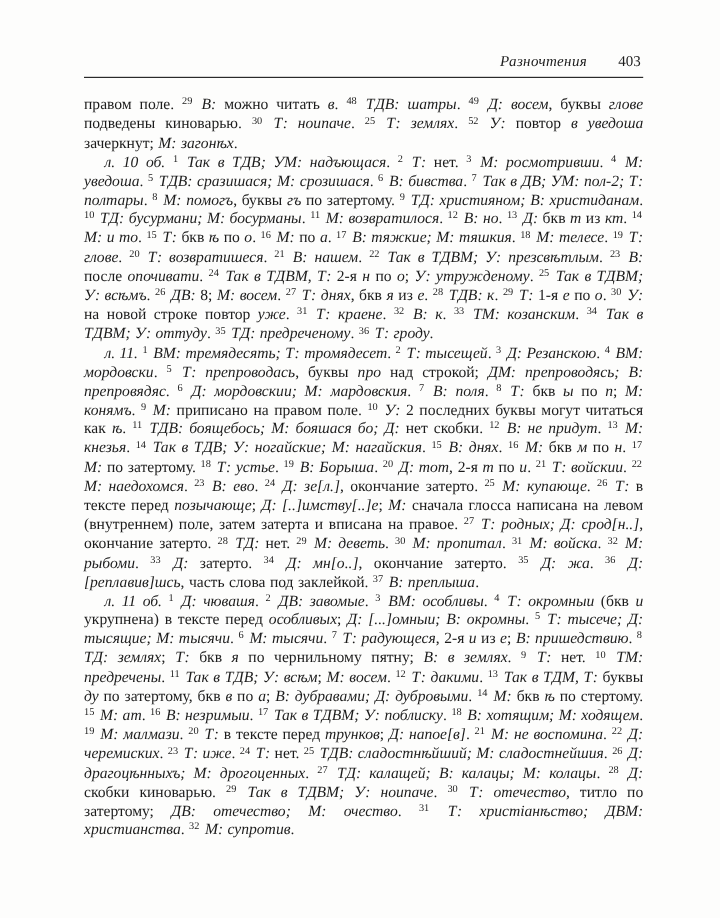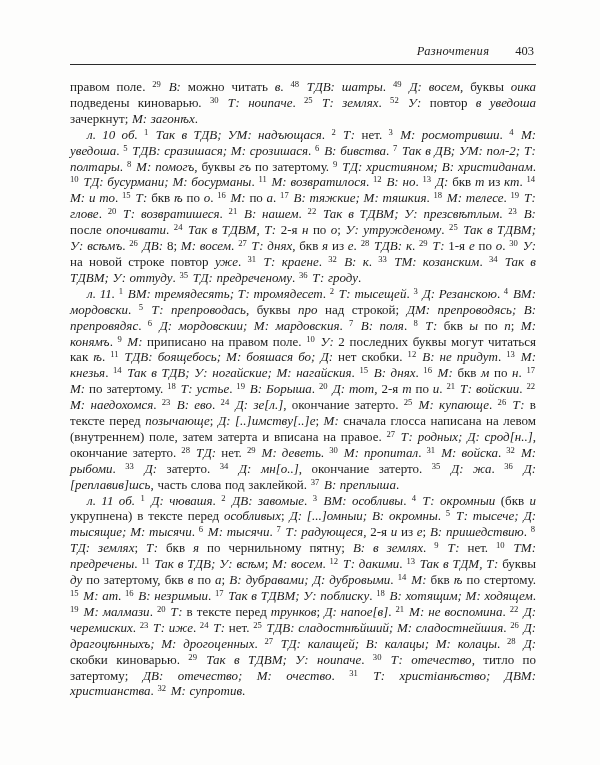--- a/index.html
+++ b/index.html
@@ -69,18 +69,18 @@
 </head>
 <body>
 
 <div class="sheet">
   <div class="running-header">
     <span class="head-title">Разночтения</span>
     <span class="folio">403</span>
   </div>
   <hr class="header-rule">
   <div class="apparatus">
-      <p class="">правом поле. <sup>29</sup> <i>В:</i> можно читать <i>в</i>. <sup>48</sup> <i>ТДВ: шатры</i>. <sup>49</sup> <i>Д: восем</i>, буквы <i>оика</i> подведены киноварью. <sup>30</sup> <i>Т: ноипаче</i>. <sup>25</sup> <i>Т: землях</i>. <sup>52</sup> <i>У:</i> повтор <i>в уведоша</i> зачеркнут; <i>М: загонѣх</i>.</p>
+      <p class="">правом поле. <sup>29</sup> <i>В:</i> можно читать <i>в</i>. <sup>48</sup> <i>ТДВ: шатры</i>. <sup>49</sup> <i>Д: восем</i>, буквы <i>глове</i> подведены киноварью. <sup>30</sup> <i>Т: ноипаче</i>. <sup>25</sup> <i>Т: землях</i>. <sup>52</sup> <i>У:</i> повтор <i>в уведоша</i> зачеркнут; <i>М: загонѣх</i>.</p>
       <p class="indent"><i>л. 10 об.</i> <sup>1</sup> <i>Так в ТДВ; УМ: надъющася</i>. <sup>2</sup> <i>Т:</i> нет. <sup>3</sup> <i>М: росмотривши</i>. <sup>4</sup> <i>М: уведоша</i>. <sup>5</sup> <i>ТДВ: сразишася; М: срозишася</i>. <sup>6</sup> <i>В: бивства</i>. <sup>7</sup> <i>Так в ДВ; УМ: пол-2; Т: полтары</i>. <sup>8</sup> <i>М: помогъ</i>, буквы <i>гъ</i> по затертому. <sup>9</sup> <i>ТД: християном; В: христиданам</i>. <sup>10</sup> <i>ТД: бусурмани; М: босурманы</i>. <sup>11</sup> <i>М: возвратилося</i>. <sup>12</sup> <i>В: но</i>. <sup>13</sup> <i>Д:</i> бкв <i>т</i> из <i>кт</i>. <sup>14</sup> <i>М: и то</i>. <sup>15</sup> <i>Т:</i> бкв <i>ѣ</i> по <i>о</i>. <sup>16</sup> <i>М:</i> по <i>а</i>. <sup>17</sup> <i>В: тяжкие; М: тяшкия</i>. <sup>18</sup> <i>М: телесе</i>. <sup>19</sup> <i>Т: глове</i>. <sup>20</sup> <i>Т: возвратишеся</i>. <sup>21</sup> <i>В: нашем</i>. <sup>22</sup> <i>Так в ТДВМ; У: презсвѣтлым</i>. <sup>23</sup> <i>В:</i> после <i>опочивати</i>. <sup>24</sup> <i>Так в ТДВМ, Т:</i> 2-я <i>н</i> по <i>о</i>; <i>У: утружденому</i>. <sup>25</sup> <i>Так в ТДВМ; У: всѣмъ</i>. <sup>26</sup> <i>ДВ:</i> 8; <i>М: восем</i>. <sup>27</sup> <i>Т: днях</i>, бкв <i>я</i> из <i>е</i>. <sup>28</sup> <i>ТДВ: к</i>. <sup>29</sup> <i>Т:</i> 1-я <i>е</i> по <i>о</i>. <sup>30</sup> <i>У:</i> на новой строке повтор <i>уже</i>. <sup>31</sup> <i>Т: краене</i>. <sup>32</sup> <i>В: к</i>. <sup>33</sup> <i>ТМ: козанским</i>. <sup>34</sup> <i>Так в ТДВМ; У: оттуду</i>. <sup>35</sup> <i>ТД: предреченому</i>. <sup>36</sup> <i>Т: гроду</i>.</p>
       <p class="indent"><i>л. 11.</i> <sup>1</sup> <i>ВМ: тремядесять; Т: тромядесет</i>. <sup>2</sup> <i>Т: тысещей</i>. <sup>3</sup> <i>Д: Резанскою</i>. <sup>4</sup> <i>ВМ: мордовски</i>. <sup>5</sup> <i>Т: препроводась</i>, буквы <i>про</i> над строкой; <i>ДМ: препроводясь; В: препровядяс</i>. <sup>6</sup> <i>Д: мордовскии; М: мардовския</i>. <sup>7</sup> <i>В: поля</i>. <sup>8</sup> <i>Т:</i> бкв <i>ы</i> по <i>п</i>; <i>М: конямъ</i>. <sup>9</sup> <i>М:</i> приписано на правом поле. <sup>10</sup> <i>У:</i> 2 последних буквы могут читаться как <i>ѣ</i>. <sup>11</sup> <i>ТДВ: боящебось; М: бояшася бо; Д:</i> нет скобки. <sup>12</sup> <i>В: не придут</i>. <sup>13</sup> <i>М: кнезья</i>. <sup>14</sup> <i>Так в ТДВ; У: ногайские; М: нагайския</i>. <sup>15</sup> <i>В: днях</i>. <sup>16</sup> <i>М:</i> бкв <i>м</i> по <i>н</i>. <sup>17</sup> <i>М:</i> по затертому. <sup>18</sup> <i>Т: устье</i>. <sup>19</sup> <i>В: Борыша</i>. <sup>20</sup> <i>Д: тот</i>, 2-я <i>т</i> по <i>и</i>. <sup>21</sup> <i>Т: войскии</i>. <sup>22</sup> <i>М: наедохомся</i>. <sup>23</sup> <i>В: ево</i>. <sup>24</sup> <i>Д: зе[л.]</i>, окончание затерто. <sup>25</sup> <i>М: купающе</i>. <sup>26</sup> <i>Т:</i> в тексте перед <i>позычающе</i>; <i>Д: [..]имству[..]е</i>; <i>М:</i> сначала глосса написана на левом (внутреннем) поле, затем затерта и вписана на правое. <sup>27</sup> <i>Т: родных; Д: срод[н..]</i>, окончание затерто. <sup>28</sup> <i>ТД:</i> нет. <sup>29</sup> <i>М: деветь</i>. <sup>30</sup> <i>М: пропитал</i>. <sup>31</sup> <i>М: войска</i>. <sup>32</sup> <i>М: рыбоми</i>. <sup>33</sup> <i>Д:</i> затерто. <sup>34</sup> <i>Д: мн[о..]</i>, окончание затерто. <sup>35</sup> <i>Д: жа</i>. <sup>36</sup> <i>Д: [реплавив]шсь</i>, часть слова под заклейкой. <sup>37</sup> <i>В: преплыша</i>.</p>
       <p class="indent"><i>л. 11 об.</i> <sup>1</sup> <i>Д: чювашя</i>. <sup>2</sup> <i>ДВ: завомые</i>. <sup>3</sup> <i>ВМ: особливы</i>. <sup>4</sup> <i>Т: окромныи</i> (бкв <i>и</i> укрупнена) в тексте перед <i>особливых</i>; <i>Д: [...]омныи; В: окромны</i>. <sup>5</sup> <i>Т: тысече; Д: тысящие; М: тысячи</i>. <sup>6</sup> <i>М: тысячи</i>. <sup>7</sup> <i>Т: радующеся</i>, 2-я <i>и</i> из <i>е</i>; <i>В: пришедствию</i>. <sup>8</sup> <i>ТД: землях</i>; <i>Т:</i> бкв <i>я</i> по чернильному пятну; <i>В: в землях</i>. <sup>9</sup> <i>Т:</i> нет. <sup>10</sup> <i>ТМ: предречены</i>. <sup>11</sup> <i>Так в ТДВ; У: всѣм</i>; <i>М: восем</i>. <sup>12</sup> <i>Т: дакими</i>. <sup>13</sup> <i>Так в ТДМ, Т:</i> буквы <i>ду</i> по затертому, бкв <i>в</i> по <i>а</i>; <i>В: дубравами; Д: дубровыми</i>. <sup>14</sup> <i>М:</i> бкв <i>ѣ</i> по стертому. <sup>15</sup> <i>М: ат</i>. <sup>16</sup> <i>В: незримыи</i>. <sup>17</sup> <i>Так в ТДВМ; У: поблиску</i>. <sup>18</sup> <i>В: хотящим; М: ходящем</i>. <sup>19</sup> <i>М: малмази</i>. <sup>20</sup> <i>Т:</i> в тексте перед <i>трунков</i>; <i>Д: напое[в]</i>. <sup>21</sup> <i>М: не воспомина</i>. <sup>22</sup> <i>Д: черемиских</i>. <sup>23</sup> <i>Т: иже</i>. <sup>24</sup> <i>Т:</i> нет. <sup>25</sup> <i>ТДВ: сладостнѣйший; М: сладостнейшия</i>. <sup>26</sup> <i>Д: драгоцѣнныхъ; М: дрогоценных</i>. <sup>27</sup> <i>ТД: калащей; В: калацы; М: колацы</i>. <sup>28</sup> <i>Д:</i> скобки киноварью. <sup>29</sup> <i>Так в ТДВМ; У: ноипаче</i>. <sup>30</sup> <i>Т: отечество</i>, титло по затертому; <i>ДВ: отечество; М: очество</i>. <sup>31</sup> <i>Т: христіанѣство; ДВМ: христианства</i>. <sup>32</sup> <i>М: супротив</i>.</p>
     </div>
 </div>
 
 </body></html>

